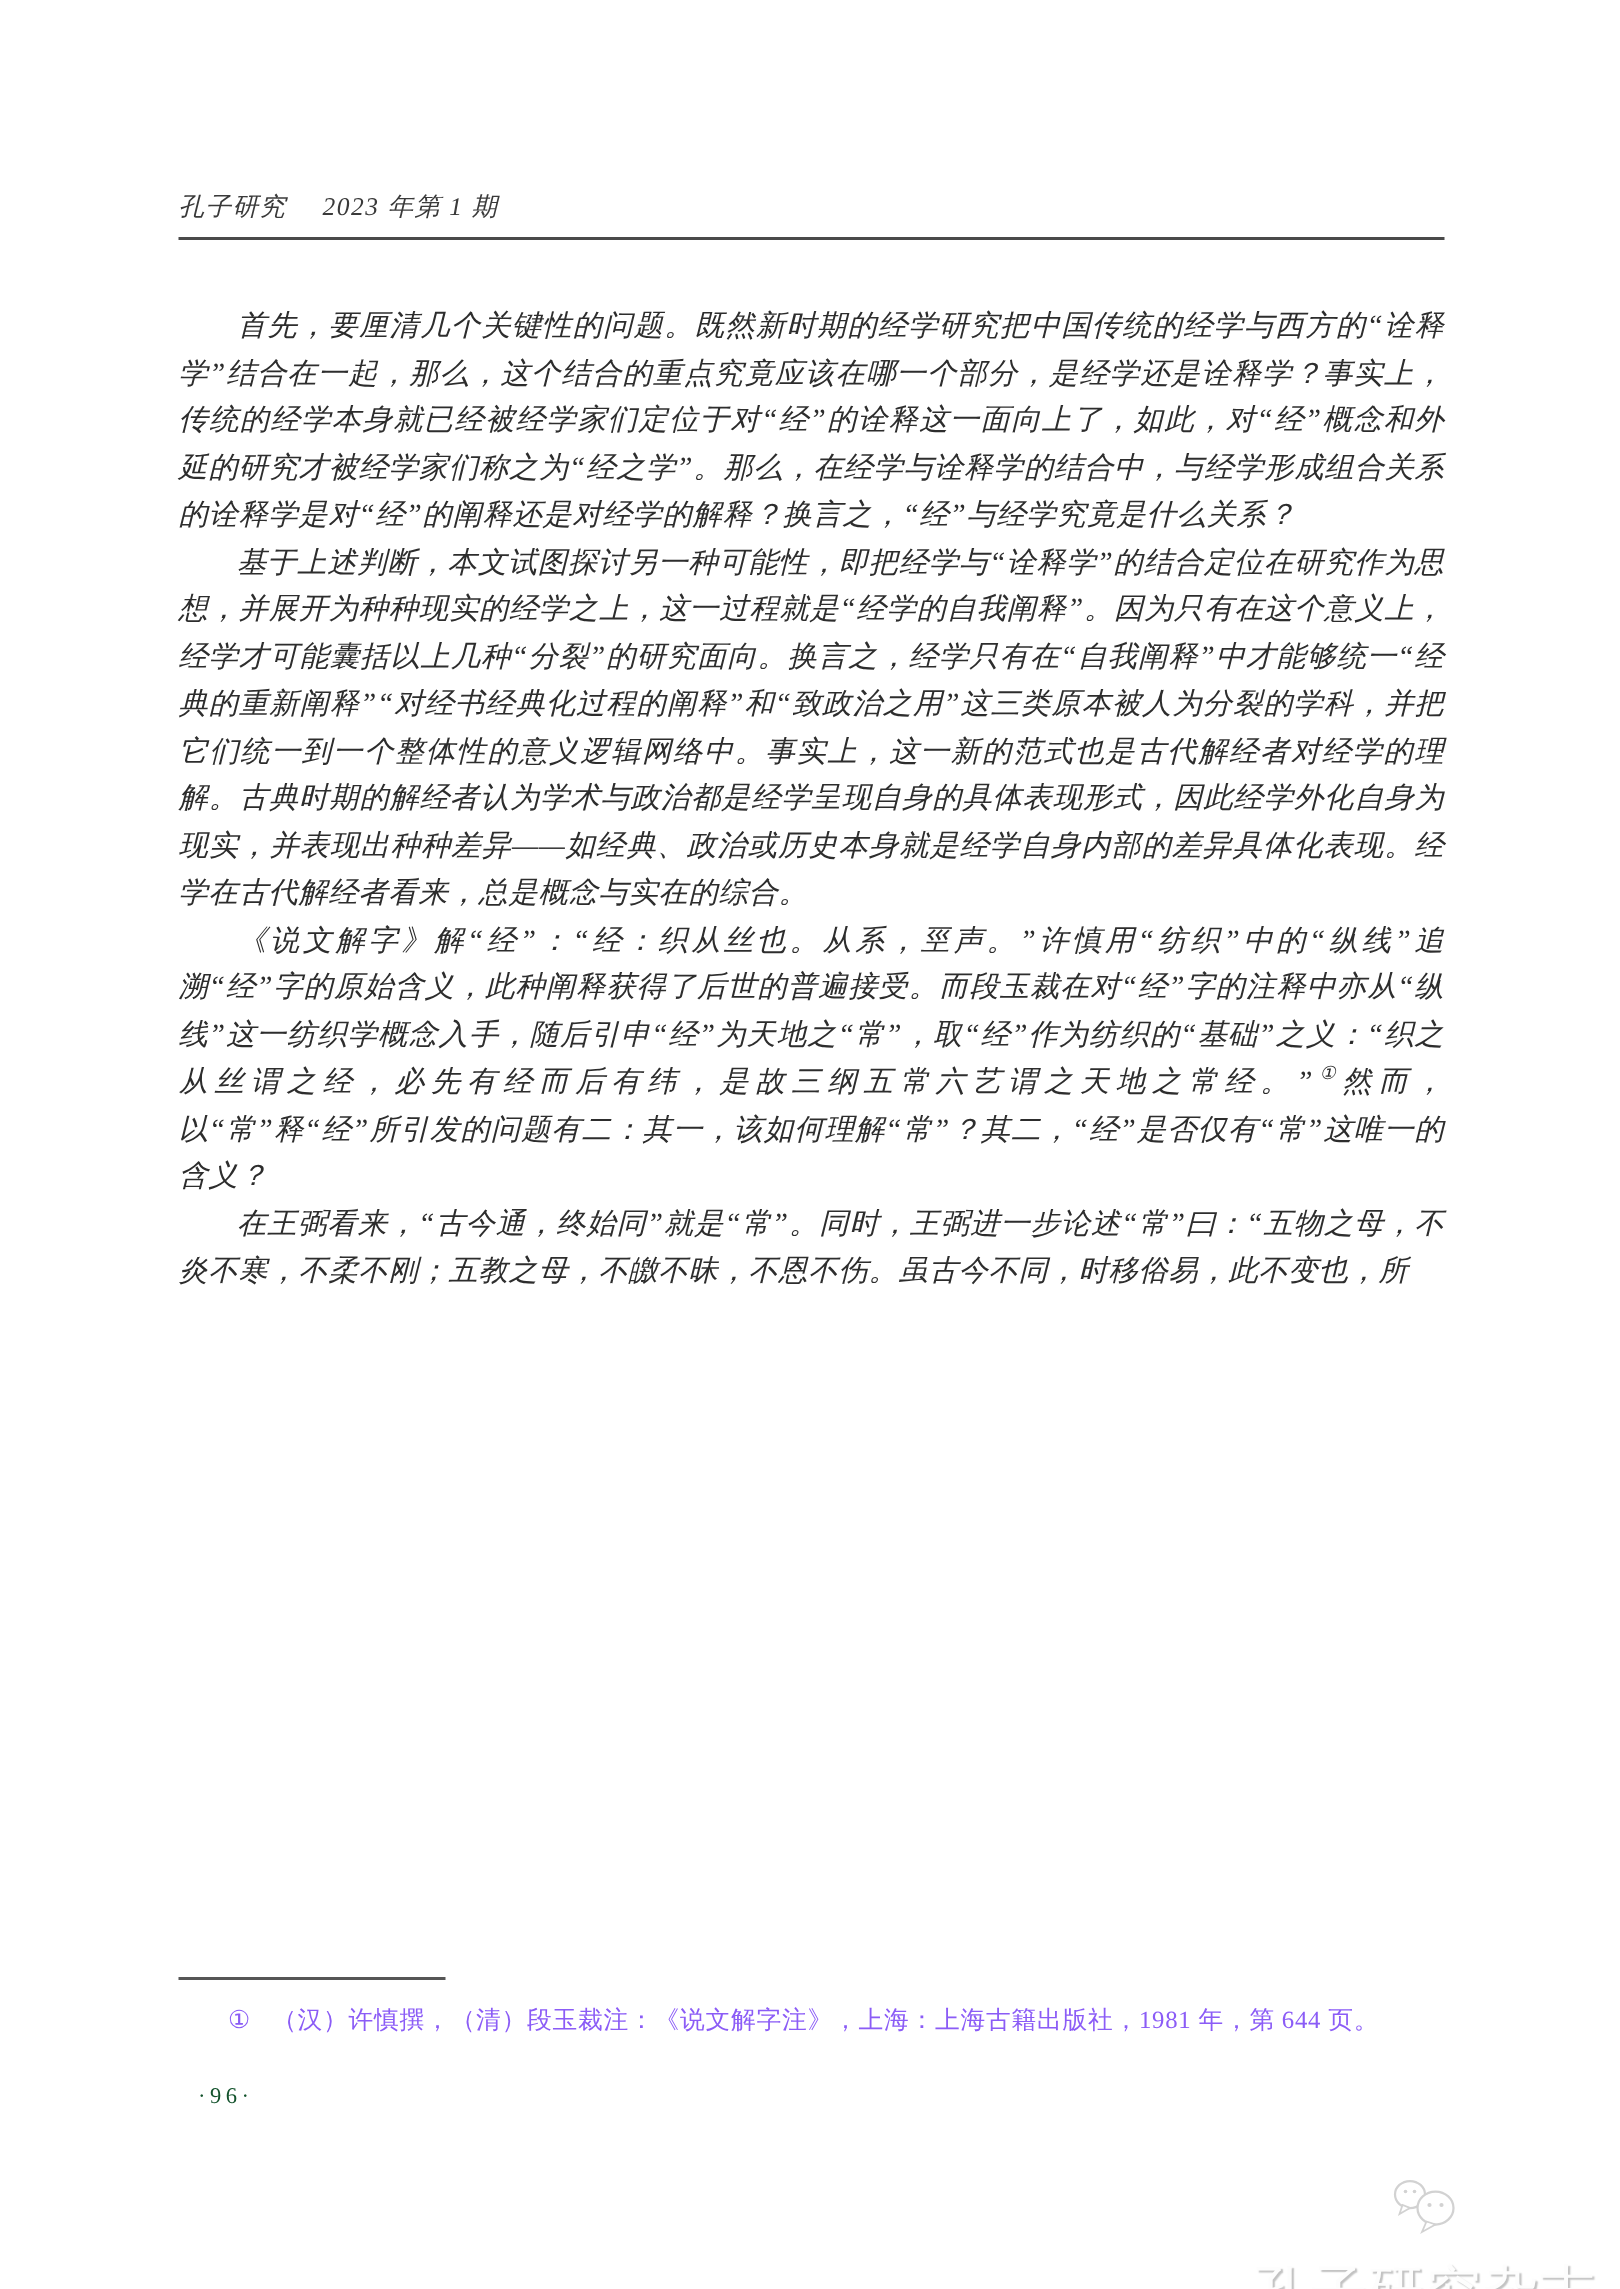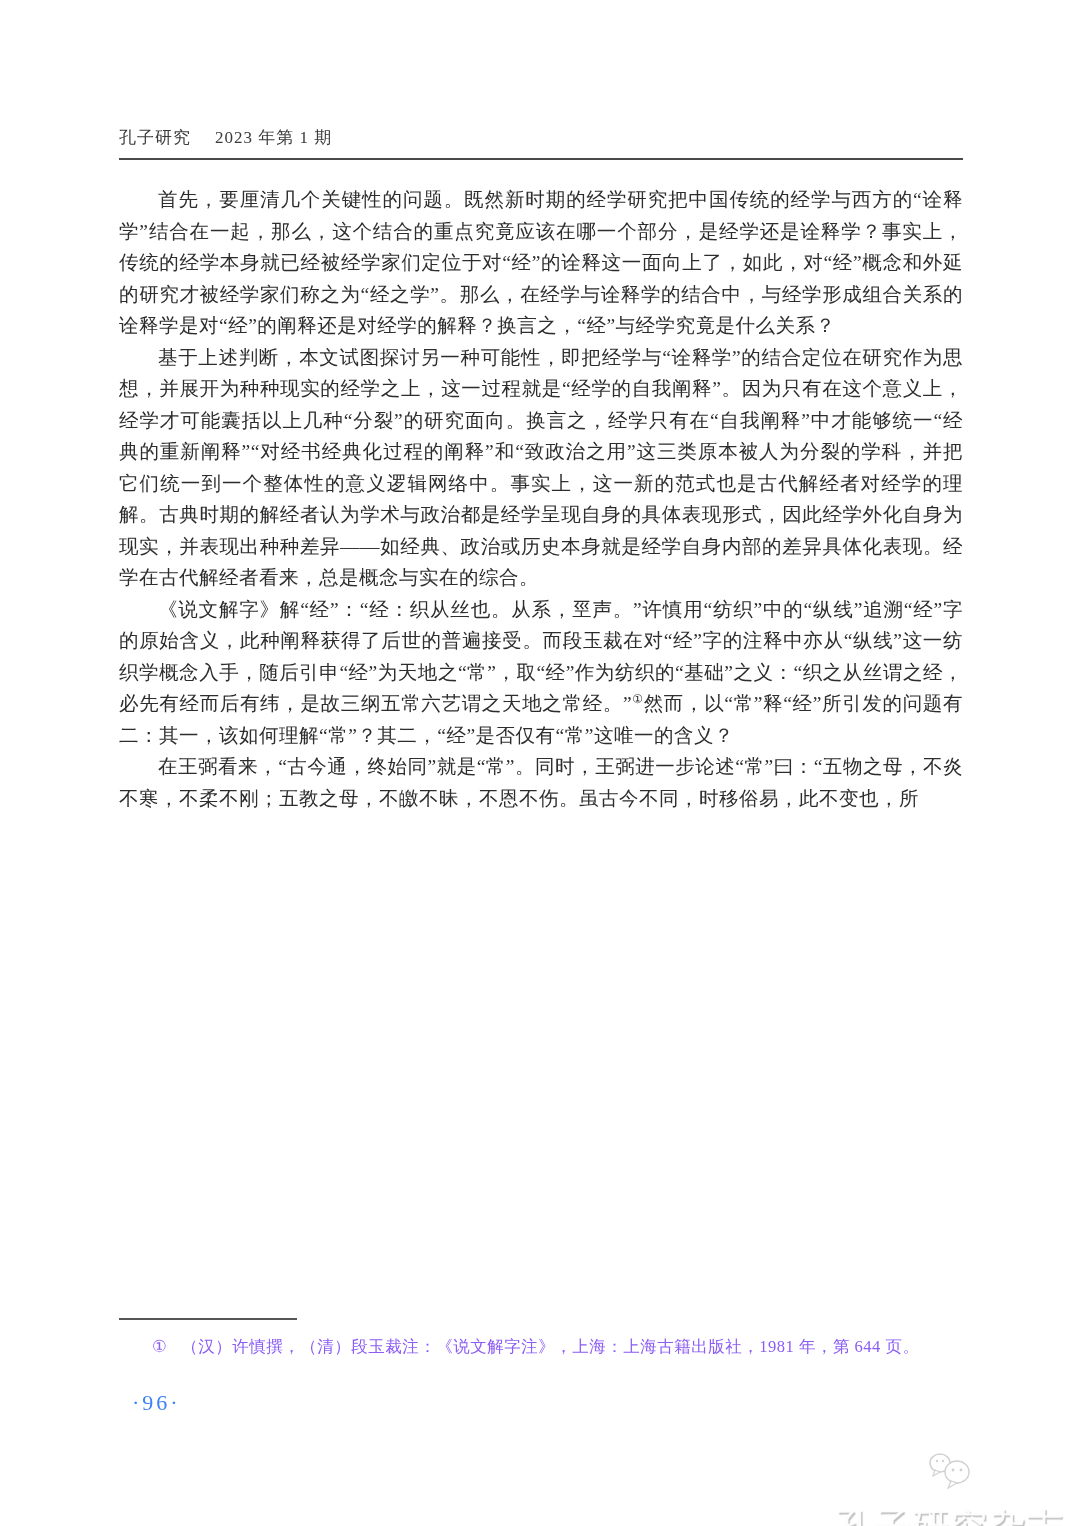--- a/index.html
+++ b/index.html
@@ -17,28 +17,29 @@
     top: 126px;
     width: 844px;
   }
   .header-row {
     display: flex;
     align-items: baseline;
     gap: 24px;
     font-size: 17px;
     color: #3a3a3a;
     letter-spacing: 1px;
+    font-style: italic;
   }
   .header-rule {
     margin-top: 9px;
     border: none;
     border-bottom: 2px solid #4a4a4a;
     height: 0;
   }
-  .body-text { margin-top: 24px; }
+  .body-text { margin-top: 42px; font-style: italic; }
   .body-text p {
     margin: 0;
     font-size: 19.5px;
     line-height: 31.5px;
     color: #2d2d2d;
     text-indent: 2em;
     text-align: justify;
     letter-spacing: 0.5px;
   }
   .fn-sup {
@@ -63,22 +64,22 @@
     padding-left: 2em;
     font-size: 16.5px;
     color: #8b5cf6;
     letter-spacing: 0.5px;
   }
   .footnote-line .fn-marker { margin-right: 14px; }
   .page-number {
     position: absolute;
     left: 132px;
     top: 1390px;
-    font-size: 22px;
-    color: #3b82f6;
+    font-size: 15px;
+    color: #14532d;
     letter-spacing: 3px;
   }
   .watermark {
     position: absolute;
     right: 16px;
     top: 1450px;
     display: flex;
     align-items: center;
     gap: 6px;
     flex-direction: column;

